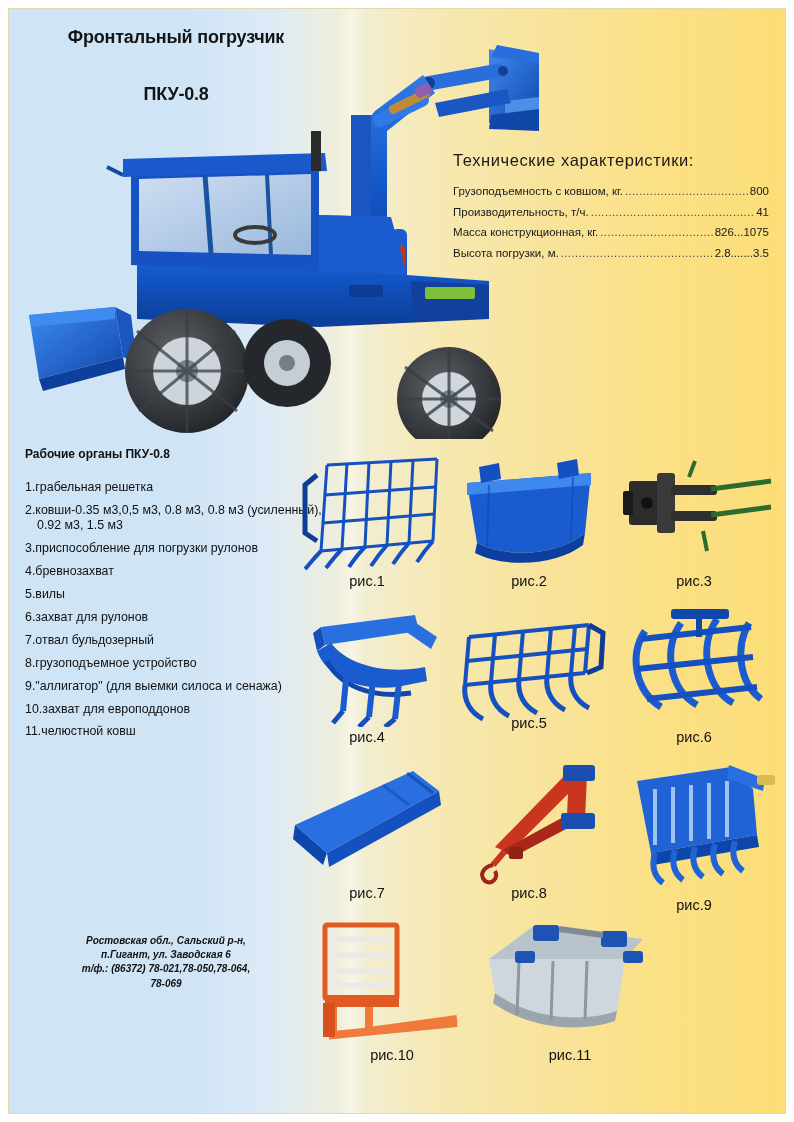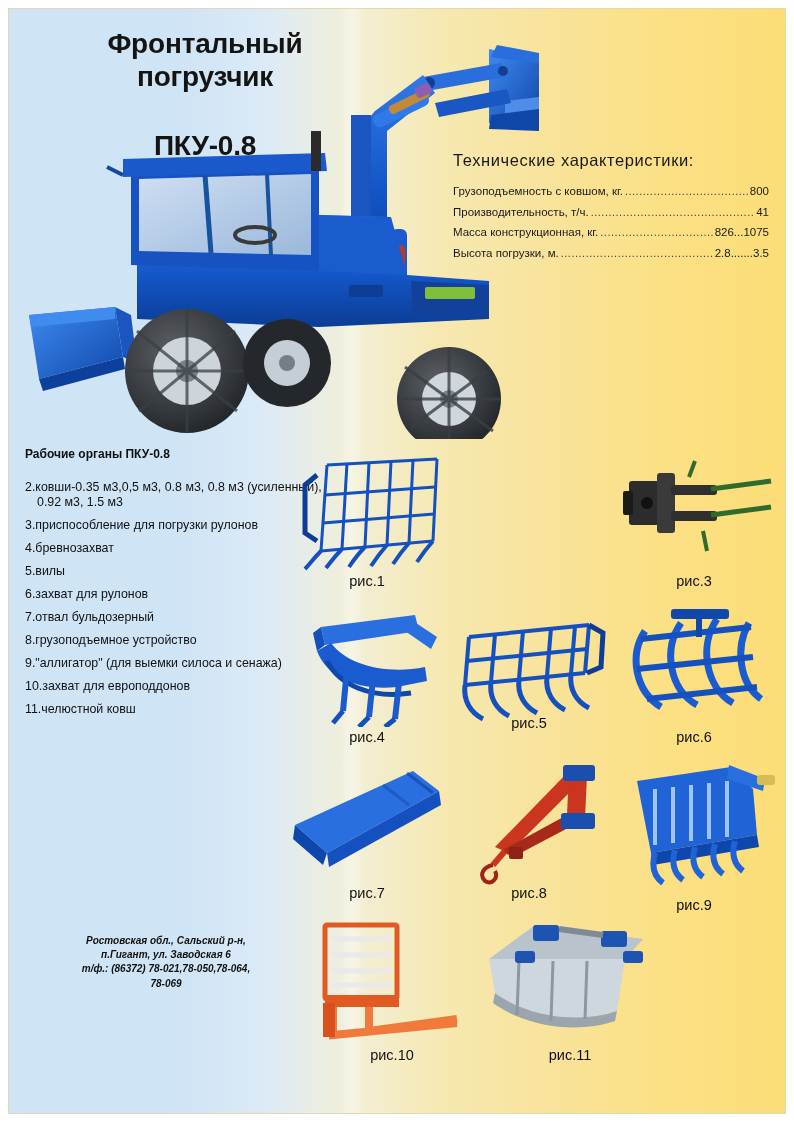--- a/index.html
+++ b/index.html
@@ -43,25 +43,25 @@
     top: 0;
     width: 26px;
     height: 100%;
     background: linear-gradient(to right, rgba(255,255,255,0.0), rgba(255,255,255,0.35), rgba(255,255,255,0.0));
     pointer-events: none;
   }
 
   
   .title {
     position: absolute;
-    left: 36px;
+    left: 7px;
     top: 18px;
     width: 320px;
     text-align: center;
-    font-size: 28px;
+    font-size: 18px;
     line-height: 1.18;
     font-weight: bold;
     color: #141414;
     letter-spacing: -0.2px;
   }
   .title .line2 { display: block; margin-top: 36px; }
 
   
   .specs {
     position: absolute;
@@ -315,20 +315,23 @@
       <div class="spec-row">
         <span class="spec-label">Высота погрузки, м.</span>
         <span class="spec-dots">.............................................................</span>
         <span class="spec-val">2.8.......3.5</span>
       </div>
     </div>
 
     <div class="organs-title">Рабочие органы ПКУ-0.8</div>
     <div class="organs-list">
       <div class="organ-item">
+        <span>1.грабельная решетка</span>
+      </div>
+      <div class="organ-item">
         <span>2.ковши-0.35 м3,0,5 м3, 0.8 м3, 0.8 м3 (усиленный),</span>
         <span class="sub">0.92 м3, 1.5 м3</span>
       </div>
       <div class="organ-item">
         <span>3.приспособление для погрузки рулонов</span>
       </div>
       <div class="organ-item">
         <span>4.бревнозахват</span>
       </div>
       <div class="organ-item">
@@ -387,20 +390,34 @@
               <path d="M146 86 C 138 95, 134 101, 130 107"></path>
             </g>
             <g stroke="#0e3c96" stroke-width="5" fill="none">
               <path d="M30 20 L18 30 L18 78 L30 86"></path>
             </g>
           </svg>
         </div>
         <div class="cap" style="top:118px;">рис.1</div>
       </div>
 
+      <div class="fig" style="left:162px; top:0px; width:160px; height:148px;">
+        <div class="art">
+          <svg width="160" height="118" viewBox="0 0 160 118">
+            <path d="M18 28 L142 18 L136 78 C 110 100, 60 104, 28 88 Z" fill="#1a5cd0"></path>
+            <path d="M18 28 L142 18 L142 30 L18 40 Z" fill="#3e88ee"></path>
+            <path d="M28 88 C 60 104, 110 100, 136 78 L134 90 C 108 110, 58 114, 26 98 Z" fill="#0c3f9e"></path>
+            <path d="M40 30 L38 92" stroke="#1148ad" stroke-width="2" fill="none" opacity="0.6"></path>
+            <path d="M124 22 L122 86" stroke="#1148ad" stroke-width="2" fill="none" opacity="0.6"></path>
+            <path d="M30 12 L50 8 L52 24 L32 28 Z" fill="#1550c0"></path>
+            <path d="M108 8 L128 4 L130 20 L110 24 Z" fill="#1550c0"></path>
+          </svg>
+        </div>
+        <div class="cap" style="top:118px;">рис.2</div>
+      </div>
 
       <div class="fig" style="left:324px; top:0px; width:166px; height:148px;">
         <div class="art">
           <svg width="166" height="118" viewBox="0 0 166 118">
             <rect x="18" y="26" width="30" height="44" rx="3" fill="#2c2c2c"></rect>
             <rect x="46" y="18" width="18" height="60" rx="3" fill="#3a3a3a"></rect>
             <rect x="12" y="36" width="10" height="24" rx="2" fill="#1a1a1a"></rect>
             <rect x="60" y="30" width="46" height="10" rx="3" fill="#2f2f2f"></rect>
             <rect x="60" y="56" width="46" height="10" rx="3" fill="#2f2f2f"></rect>
             <path d="M100 34 L160 26" stroke="#2e6b2c" stroke-width="5"></path>

